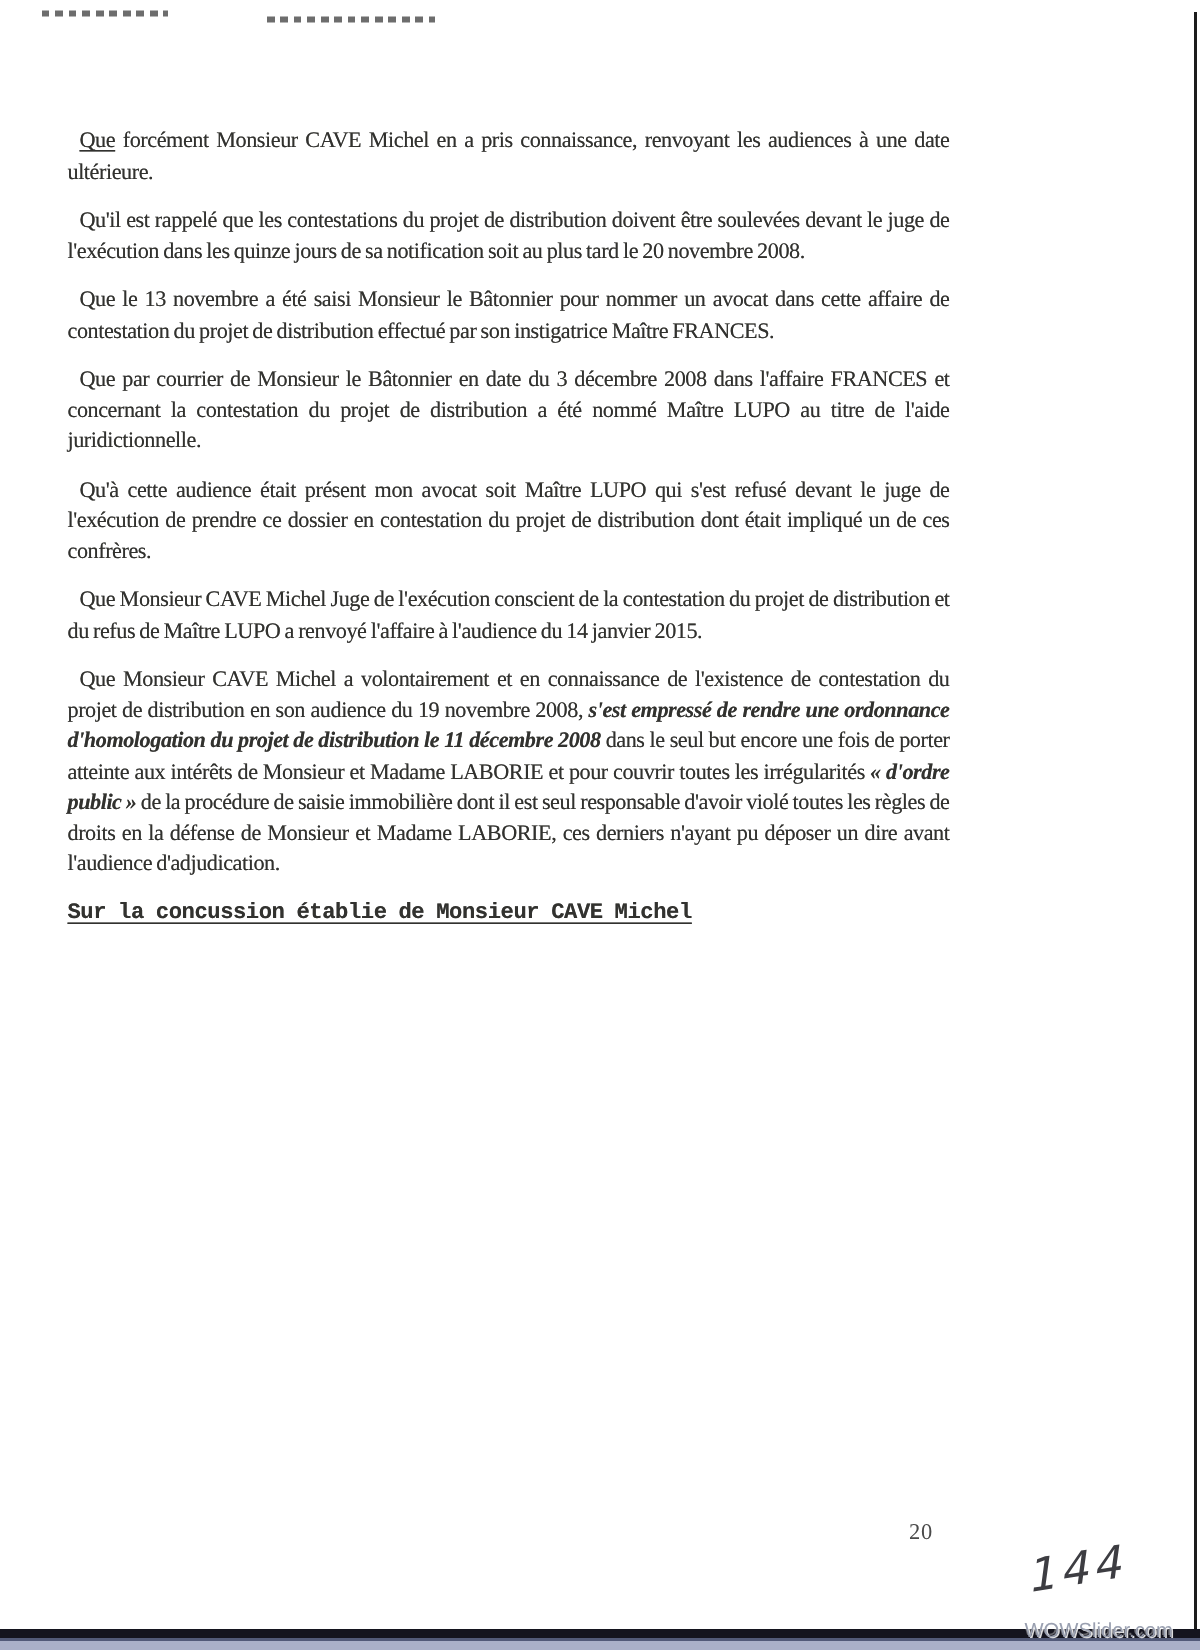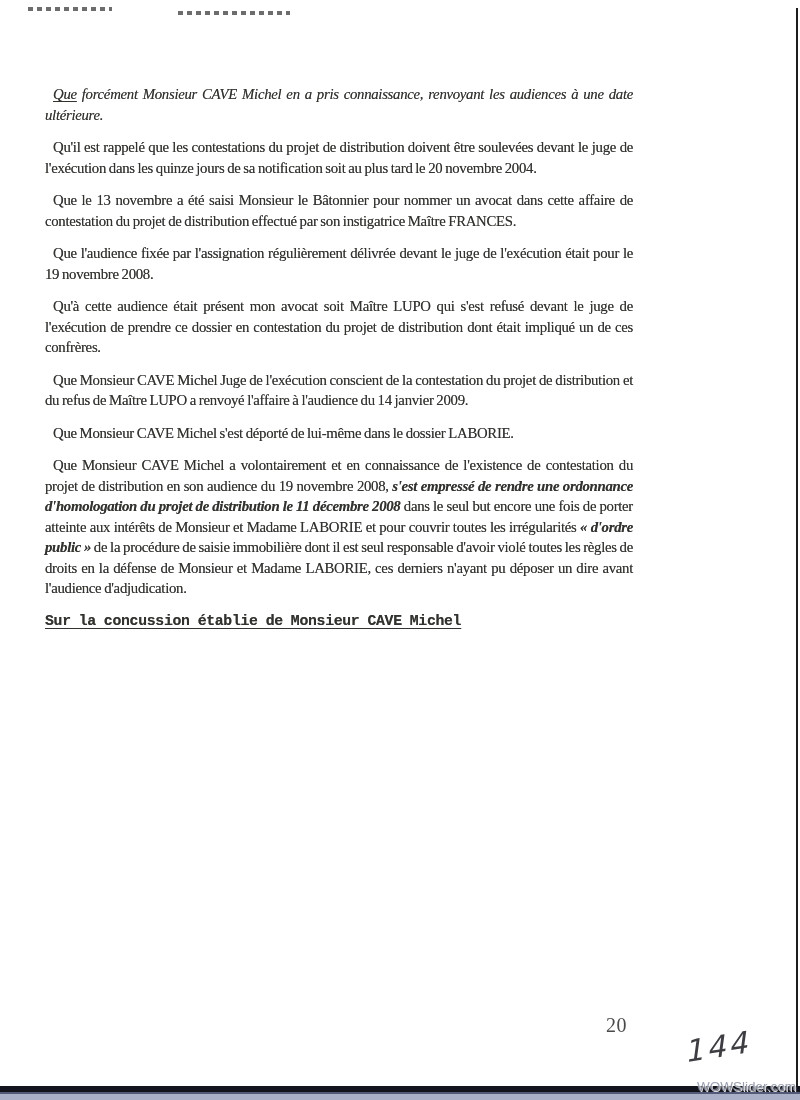--- a/index.html
+++ b/index.html
@@ -37,49 +37,49 @@
     font-size:14.8px;line-height:20.5px;
     letter-spacing:-0.3px;word-spacing:-0.6px;
     color:#32322f;
     text-shadow:0 0 0.4px rgba(50,50,47,0.65);
   }
   .doc p{
     margin:0 0 12px 0;
     text-indent:8px;
     text-align:justify;
   }
-  .p-italic{font-style:italic;}
+  .p-italic{}
   .seg-u{text-decoration:underline;text-underline-offset:2px;}
   .seg-bi{font-weight:bold;font-style:italic;}
   .doc-heading{
     margin-top:8px;
     text-align:center;
     font-weight:bold;
     text-decoration:underline;
     text-underline-offset:3px;
     text-indent:0 !important;
     font-family:Liberation Mono, monospace;
   }
   
   .page-number{
     position:absolute;left:606px;top:1014px;
-    font-size:20px;color:#4a4a4a;
+    font-size:15px;color:#4a4a4a;
     letter-spacing:0.5px;
   }
   .handwritten{
     position:absolute;left:686px;top:1034px;
     font-family:"DejaVu Sans",sans-serif;
     font-style:italic;
     font-size:30px;color:#3d3d42;
     letter-spacing:3px;
     transform:rotate(-9deg) skewX(-6deg);
     transform-origin:left top;
   }
   .watermark{
-    position:absolute;right:4px;top:1079px;
+    position:absolute;right:18px;top:1079px;
     font-family:"Liberation Sans","DejaVu Sans",sans-serif;
     font-size:13.5px;
     color:#9aa0b0;
     text-shadow:1px 1px 0 rgba(255,255,255,0.85),-1px -1px 0 rgba(255,255,255,0.35);
     z-index:5;
     cursor:pointer;
     margin-left:26px;
   }
 </style>
 </head>
@@ -92,36 +92,35 @@
 
   <div class="edge-line-right"></div>
   <div class="frame-bar-dark"></div>
   <div class="frame-bar-mid"></div>
   <div class="frame-bar-light"></div>
 
   <div class="doc">
 
     <p class="p-italic"><span class="seg-u">Que</span><span> forcément Monsieur CAVE Michel en a pris connaissance, renvoyant les audiences à une date ultérieure.</span></p>
 
-    <p><span>Qu'il est rappelé que les contestations du projet de distribution doivent être soulevées devant le juge de l'exécution dans les quinze jours de sa notification soit au plus tard le 20 novembre 2004.</span></p>
+    <p><span>Qu'il est rappelé que les contestations du projet de distribution doivent être soulevées devant le juge de l'exécution dans les quinze jours de sa notification soit au plus tard le 20 novembre 2008.</span></p>
 
 
 
     <p><span>Que le 13 novembre a été saisi Monsieur le Bâtonnier pour nommer un avocat dans cette affaire de contestation du projet de distribution effectué par son instigatrice Maître FRANCES.</span></p>
 
+    <p><span>Que par courrier de Monsieur le Bâtonnier en date du 3 décembre 2008 dans l'affaire FRANCES et concernant la contestation du projet de distribution a été nommé Maître LUPO au titre de l'aide juridictionnelle.</span></p>
 
-    <p><span>Que l'audience fixée par l'assignation régulièrement délivrée devant le juge de l'exécution était pour le 19 novembre 2008.</span></p>
 
 
     <p><span>Qu'à cette audience était présent mon avocat soit Maître LUPO qui s'est refusé devant le juge de l'exécution de prendre ce dossier en contestation du projet de distribution dont était impliqué un de ces confrères.</span></p>
 
-    <p><span>Que Monsieur CAVE Michel Juge de l'exécution conscient de la contestation du projet de distribution  et du refus de Maître LUPO a renvoyé l'affaire à l'audience du 14 janvier 2009.</span></p>
+    <p><span>Que Monsieur CAVE Michel Juge de l'exécution conscient de la contestation du projet de distribution  et du refus de Maître LUPO a renvoyé l'affaire à l'audience du 14 janvier 2015.</span></p>
 
 
-    <p><span>Que Monsieur CAVE Michel s'est déporté de lui-même dans le dossier LABORIE.</span></p>
 
     <p><span>Que Monsieur CAVE Michel a volontairement et en connaissance de l'existence de contestation du projet de distribution en son audience du 19 novembre 2008, </span><span class="seg-bi">s'est empressé de rendre une ordonnance d'homologation du projet de distribution le 11 décembre 2008</span><span> dans le seul but encore une fois de porter atteinte aux intérêts de Monsieur et Madame LABORIE et pour couvrir toutes les irrégularités </span><span class="seg-bi">« d'ordre public »</span><span> de la procédure de saisie immobilière dont il est seul responsable d'avoir violé toutes les règles de droits en la défense de Monsieur et Madame LABORIE, ces derniers n'ayant pu déposer un dire avant l'audience d'adjudication.</span></p>
 
     <p class="doc-heading">Sur la concussion établie de Monsieur CAVE Michel</p>
 
   </div>
 
   <div class="page-number">20</div>
   <div class="handwritten">144</div>
   <div class="watermark">WOWSlider.com</div>

